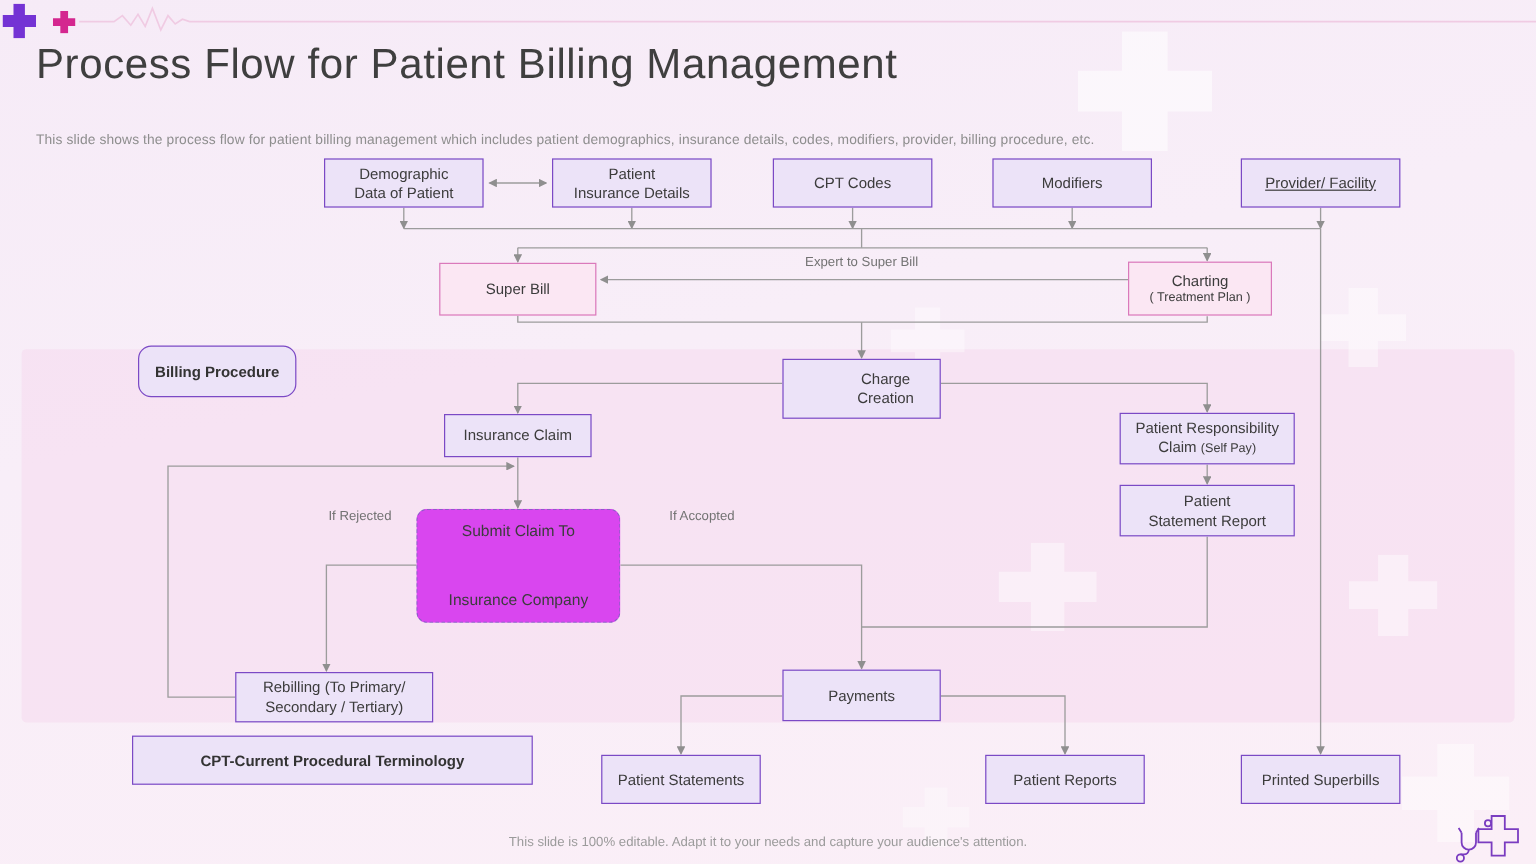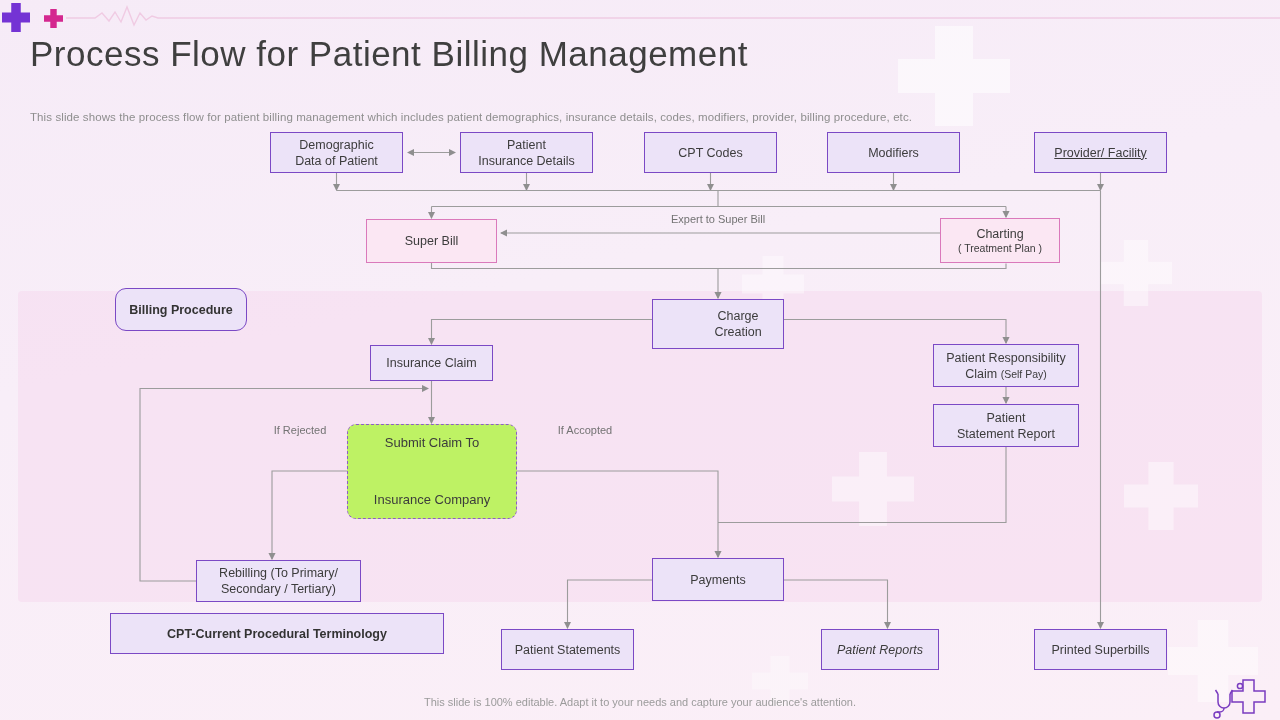--- a/index.html
+++ b/index.html
@@ -34,40 +34,40 @@
   .page-subtitle{position:absolute;left:30px;top:91px;font-size:11.5px;color:#8e8e8e;letter-spacing:.1px;margin-top:20px;}
 
   
   .connectors{position:absolute;left:0;top:0;pointer-events:none;}
 
   
   .node{position:absolute;display:flex;flex-direction:column;align-items:center;justify-content:center;
         text-align:center;font-size:12.5px;line-height:1.28;color:#3c3c3c;box-sizing:border-box;}
   .lav{background:#ece3f8;border:1.4px solid #7b49c5;}
   .pinkbox{background:#fbe7f3;border:1.4px solid #da79bb;}
-  .dashed{background:#bef264;border:1.5px dashed #8f5cc9;border-radius:9px;font-size:13px;gap:40px;}
+  .dashed{background:#d946ef;border:1.5px dashed #8f5cc9;border-radius:9px;font-size:13px;gap:40px;}
   .bold{font-weight:bold;font-size:12.5px;color:#333;}
   .note{font-size:10.5px;}
   .n-demographic{left:270px;top:132px;width:133px;height:41px;}
   .n-insurance{left:460px;top:132px;width:133px;height:41px;}
   .n-cpt{left:644px;top:132px;width:133px;height:41px;}
   .n-modifiers{left:827px;top:132px;width:133px;height:41px;}
   .n-provider{left:1034px;top:132px;width:133px;height:41px;text-decoration:underline;}
   .n-superbill{left:366px;top:219px;width:131px;height:44px;}
   .n-charting{left:940px;top:218px;width:120px;height:45px;}
   .n-billingproc{left:115px;top:288px;width:132px;height:43px;border-radius:11px;}
   .n-charge{left:652px;top:299px;width:132px;height:50px;padding-left:40px;}
   .n-insclaim{left:370px;top:345px;width:123px;height:36px;}
   .n-patresp{left:933px;top:344px;width:146px;height:43px;}
   .n-psr{left:933px;top:404px;width:146px;height:43px;}
   .n-submit{left:347px;top:424px;width:170px;height:95px;}
   .n-rebilling{left:196px;top:560px;width:165px;height:42px;}
   .n-payments{left:652px;top:558px;width:132px;height:43px;}
   .n-patstate{left:501px;top:629px;width:133px;height:41px;}
-  .n-patrep{left:821px;top:629px;width:118px;height:41px;font-style:italic;}
+  .n-patrep{left:821px;top:629px;width:133px;height:41px;}
   .n-printed{left:1034px;top:629px;width:133px;height:41px;}
   .n-cptterm{left:110px;top:613px;width:334px;height:41px;}
 
   .edge-label{position:absolute;font-size:11px;color:#737373;text-align:center;}
   .lbl-expert{left:648px;top:213px;width:140px;}
   .lbl-rejected{left:258px;top:424px;width:84px;}
   .lbl-accepted{left:543px;top:424px;width:84px;}
 
   .slide-footer{position:absolute;left:0;top:696px;width:1280px;text-align:center;
       font-size:11px;color:#9b9b9b;}

